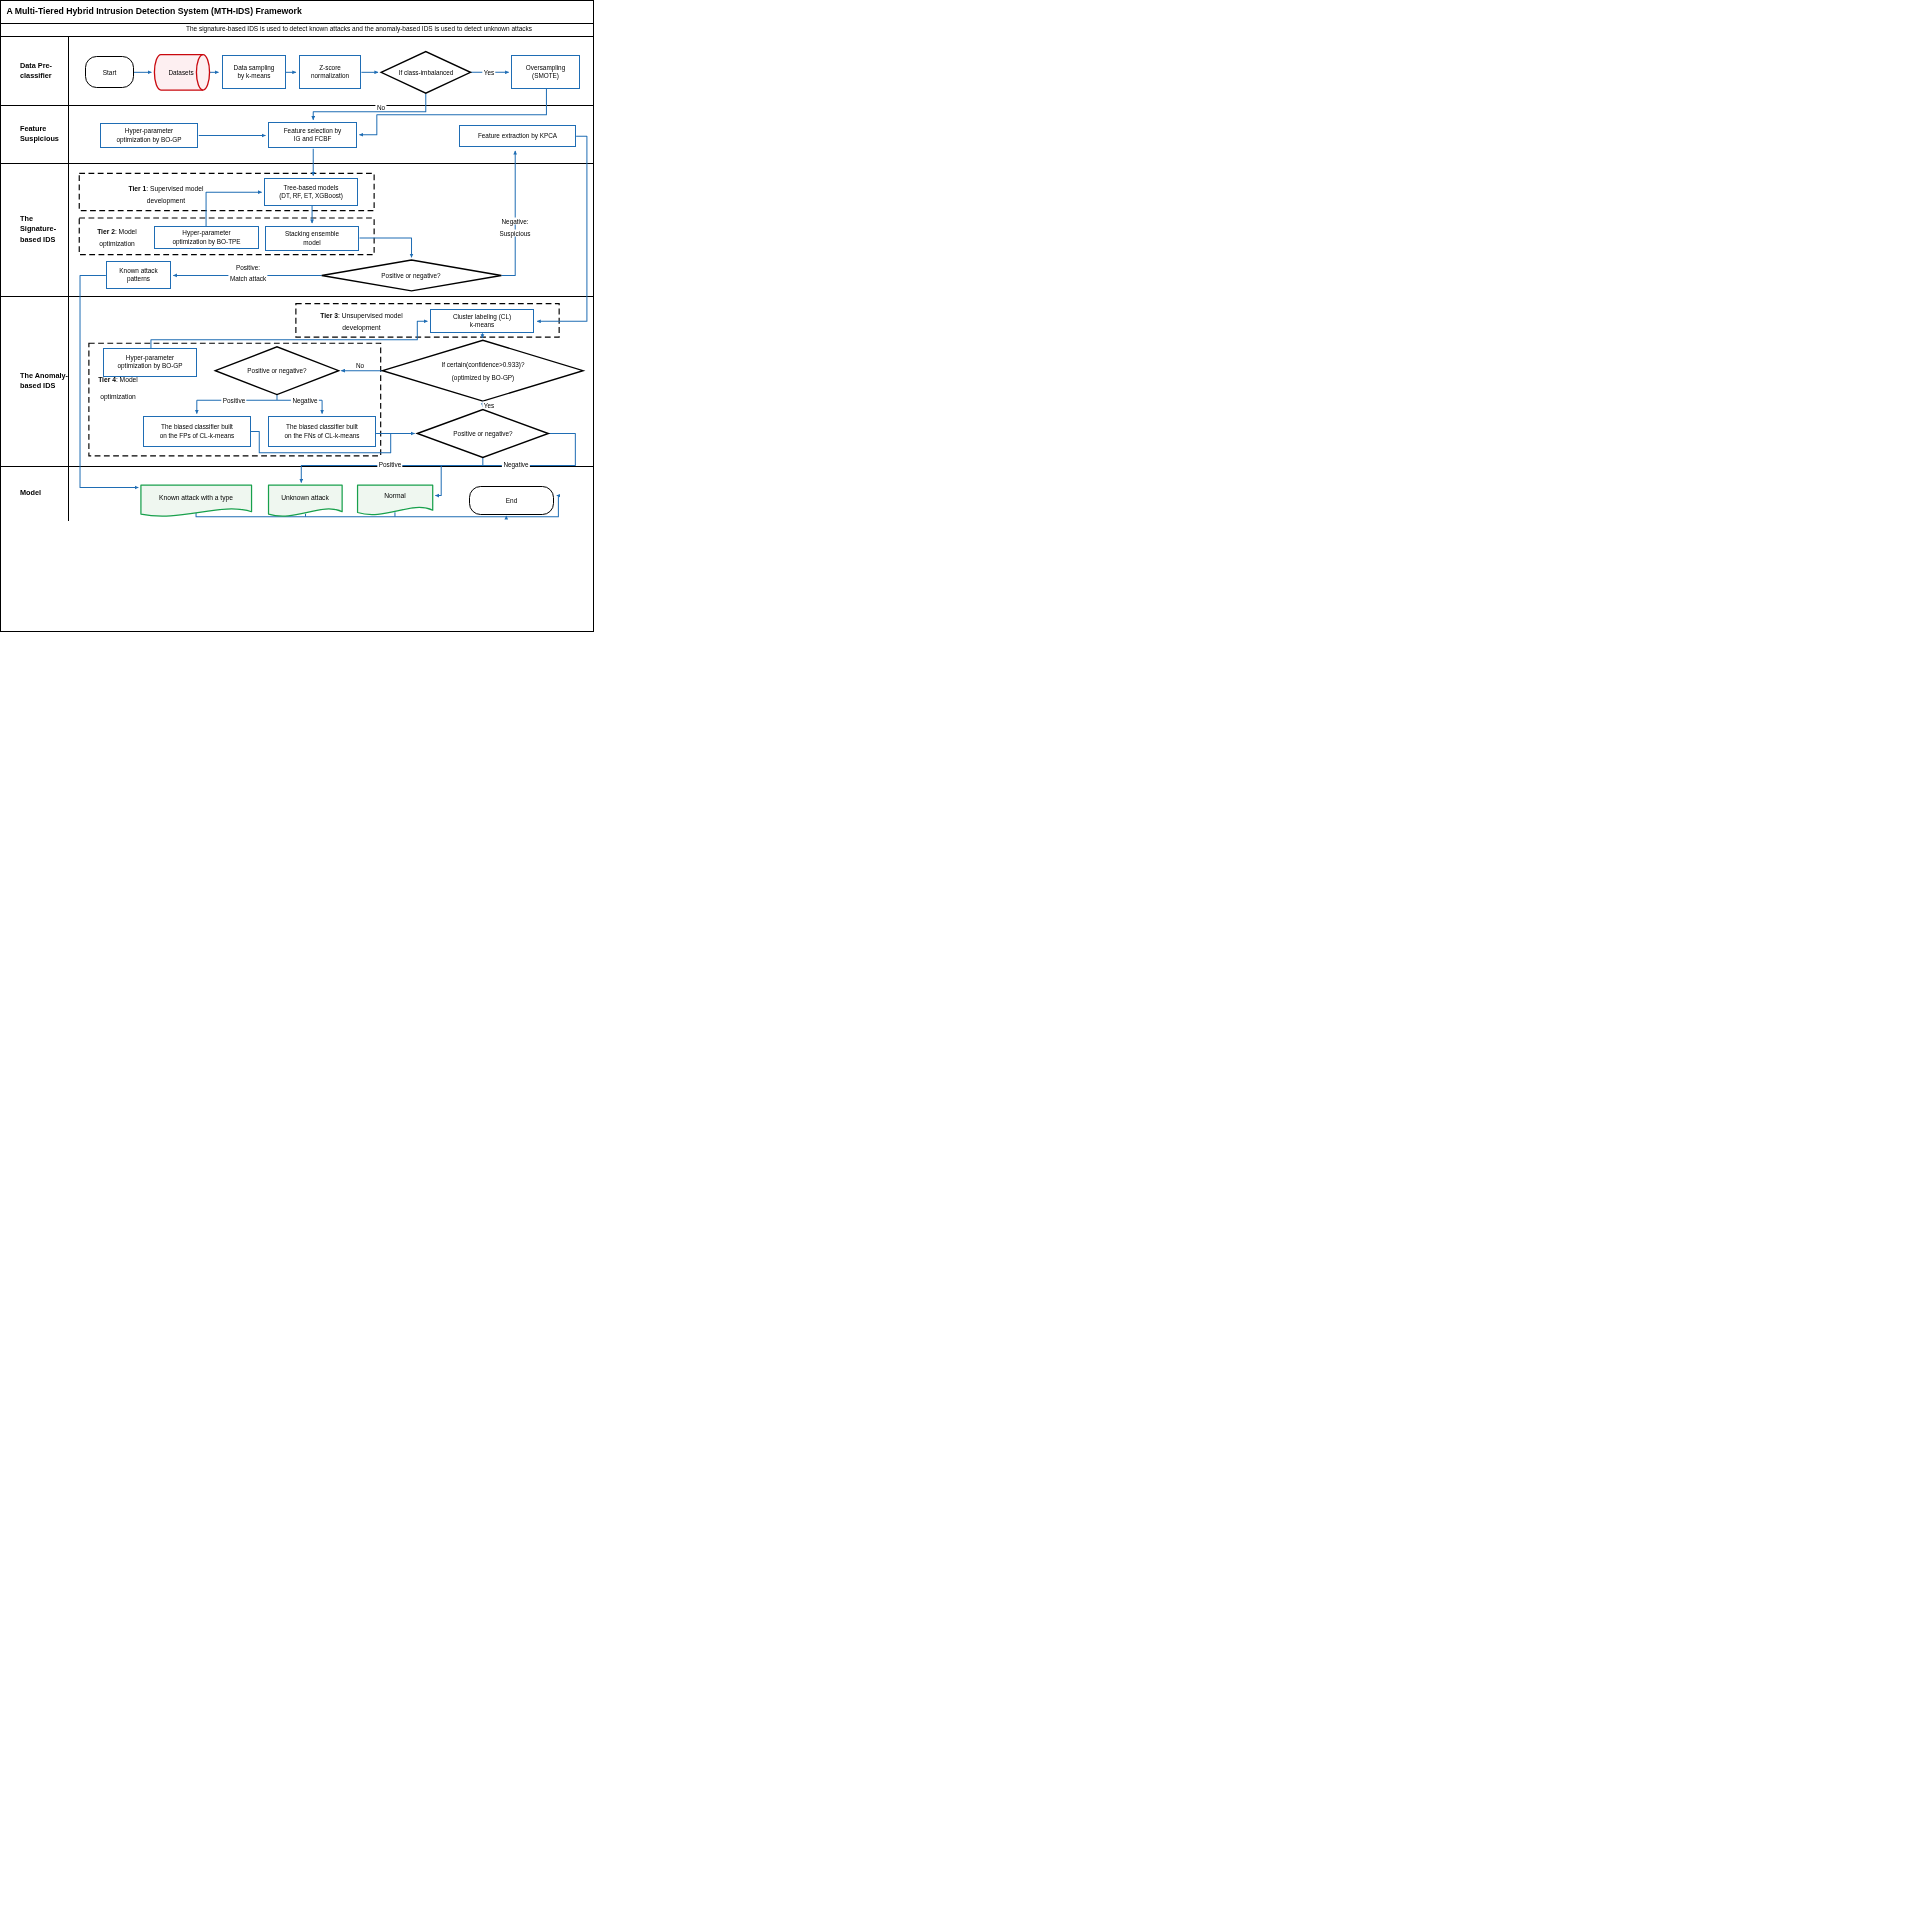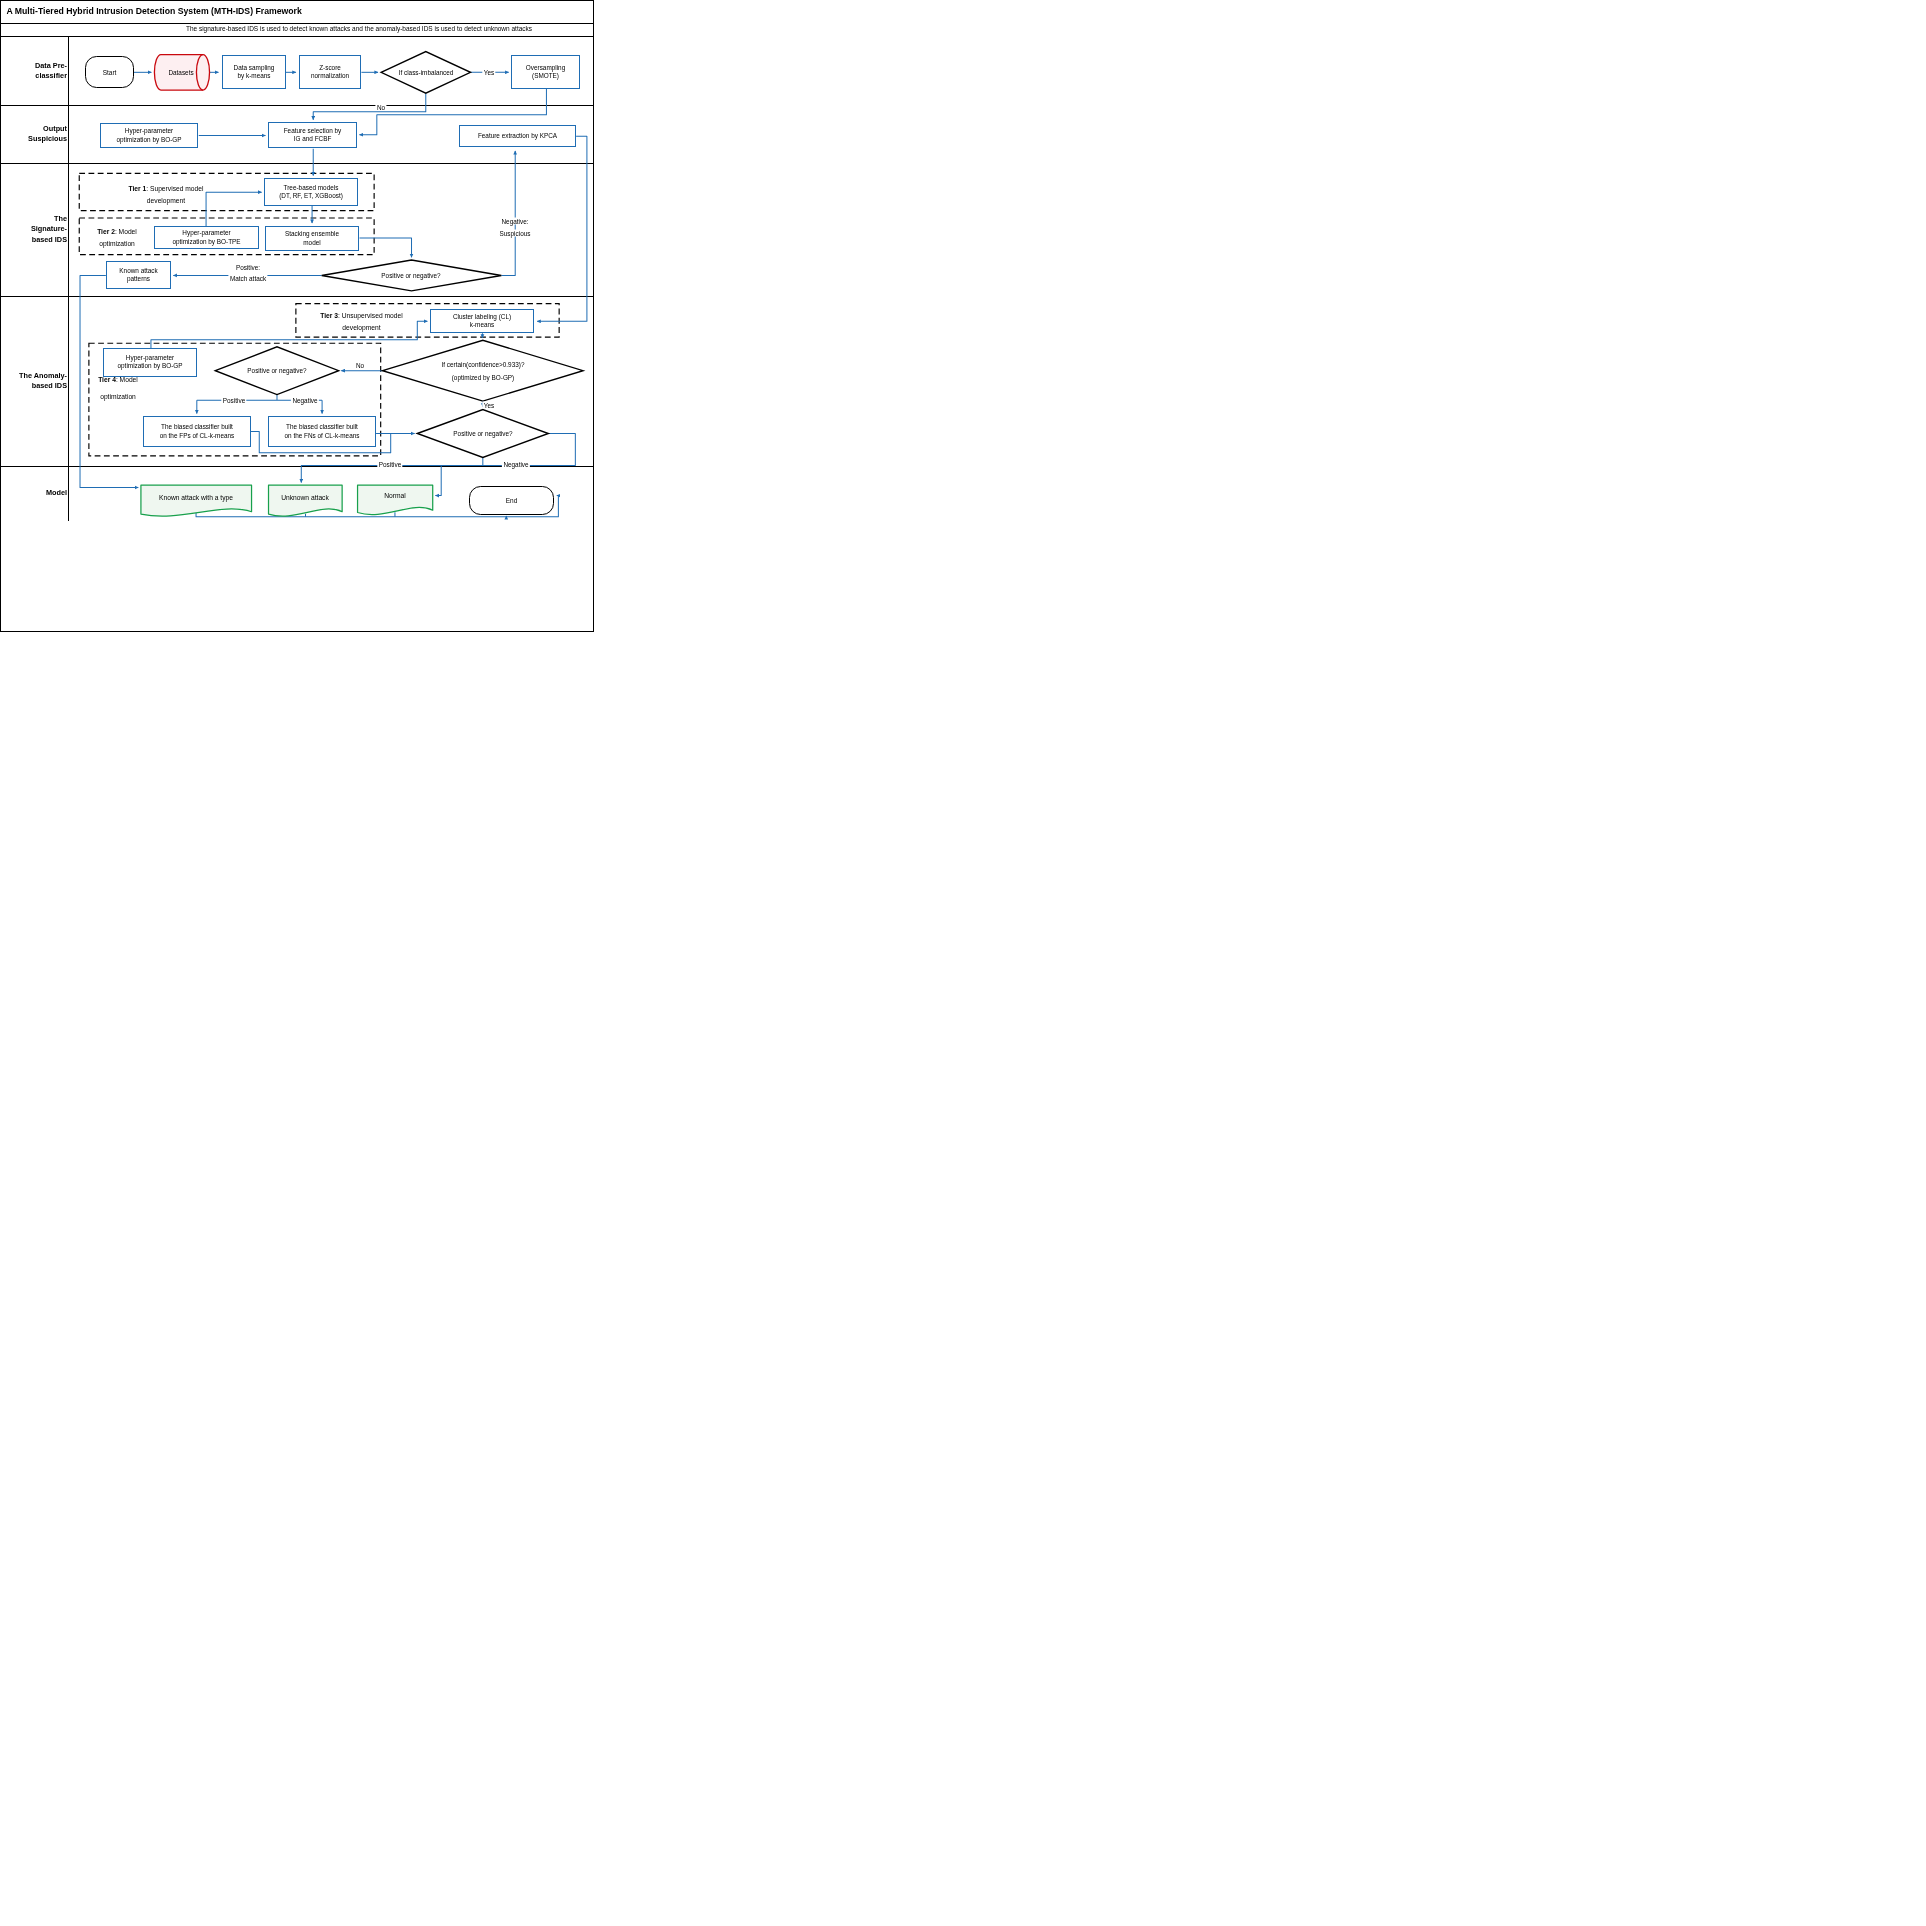--- a/index.html
+++ b/index.html
@@ -4,21 +4,21 @@
 <style>
   html,body{margin:0;padding:0;background:#fff;font-family:"Liberation Sans",sans-serif;}
   #canvas{position:relative;width:594px;height:632px;background:#fff;border:1.2px solid #000;box-sizing:border-box;overflow:hidden;}
   .hline{position:absolute;left:0;right:0;height:1.2px;background:#000;z-index:1;}
   .vline{position:absolute;width:1.2px;background:#000;z-index:1;}
   #wires{position:absolute;left:0;top:0;z-index:2;}
   .box{position:absolute;z-index:3;background:#fff;border-style:solid;border-color:#1f6db4;border-width:1.5px 1.2px;display:flex;flex-direction:column;align-items:center;justify-content:center;text-align:center;font-size:6.4px;line-height:1.32;color:#000;box-sizing:border-box;}
   .stadium{position:absolute;z-index:3;background:#fff;border:1.3px solid #000;border-radius:11.6px;display:flex;align-items:center;justify-content:center;font-size:6.5px;box-sizing:border-box;}
   .lbl{position:absolute;z-index:4;transform:translate(-50%,-50%);white-space:nowrap;font-size:6.4px;color:#000;text-align:center;}
   .lbl.bg{background:#fff;padding:0 1.5px;}
-  .rowlbl{position:absolute;left:2px;width:64px;z-index:3;text-align:right;font-weight:bold;font-size:7.3px;line-height:10.4px;color:#000;}
+  .rowlbl{position:absolute;left:19px;width:64px;z-index:3;text-align:left;font-weight:bold;font-size:7.3px;line-height:10.4px;color:#000;}
   .tierlbl{position:absolute;z-index:3;text-align:center;font-size:6.7px;line-height:12px;color:#000;}
   .tierlbl b{font-weight:bold;}
   #title{position:absolute;left:5.4px;top:4.6px;font-size:8.7px;font-weight:bold;z-index:3;white-space:nowrap;}
   #subtitle{position:absolute;left:125px;top:24px;width:466px;text-align:center;font-size:6.5px;z-index:3;white-space:nowrap;}
 </style>
 </head>
 <body>
 
 <div id="canvas">
 
@@ -31,21 +31,21 @@
   <div class="vline" style="left:67px;top:35px;height:485px"></div>
 
   <div id="title">A Multi-Tiered Hybrid Intrusion Detection System (MTH-IDS) Framework</div>
   <div id="subtitle">The signature-based IDS is used to detect known attacks and the anomaly-based IDS is used to detect unknown attacks</div>
 
   <div class="rowlbl" style="top:60px">
     <div>Data Pre-</div>
       <div>classifier</div>
     </div>
   <div class="rowlbl" style="top:123px">
-    <div>Output</div>
+    <div>Feature</div>
       <div>Suspicious</div>
     </div>
   <div class="rowlbl" style="top:213px">
     <div>The</div>
       <div>Signature-</div>
       <div>based IDS</div>
     </div>
   <div class="rowlbl" style="top:370px">
     <div>The Anomaly-</div>
       <div>based IDS</div>

